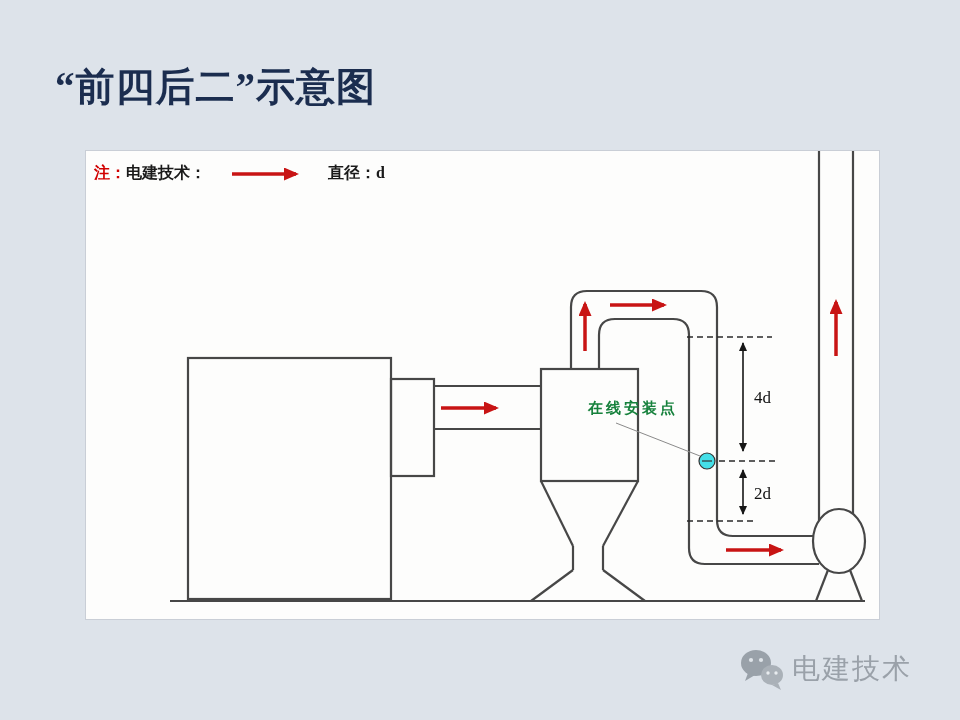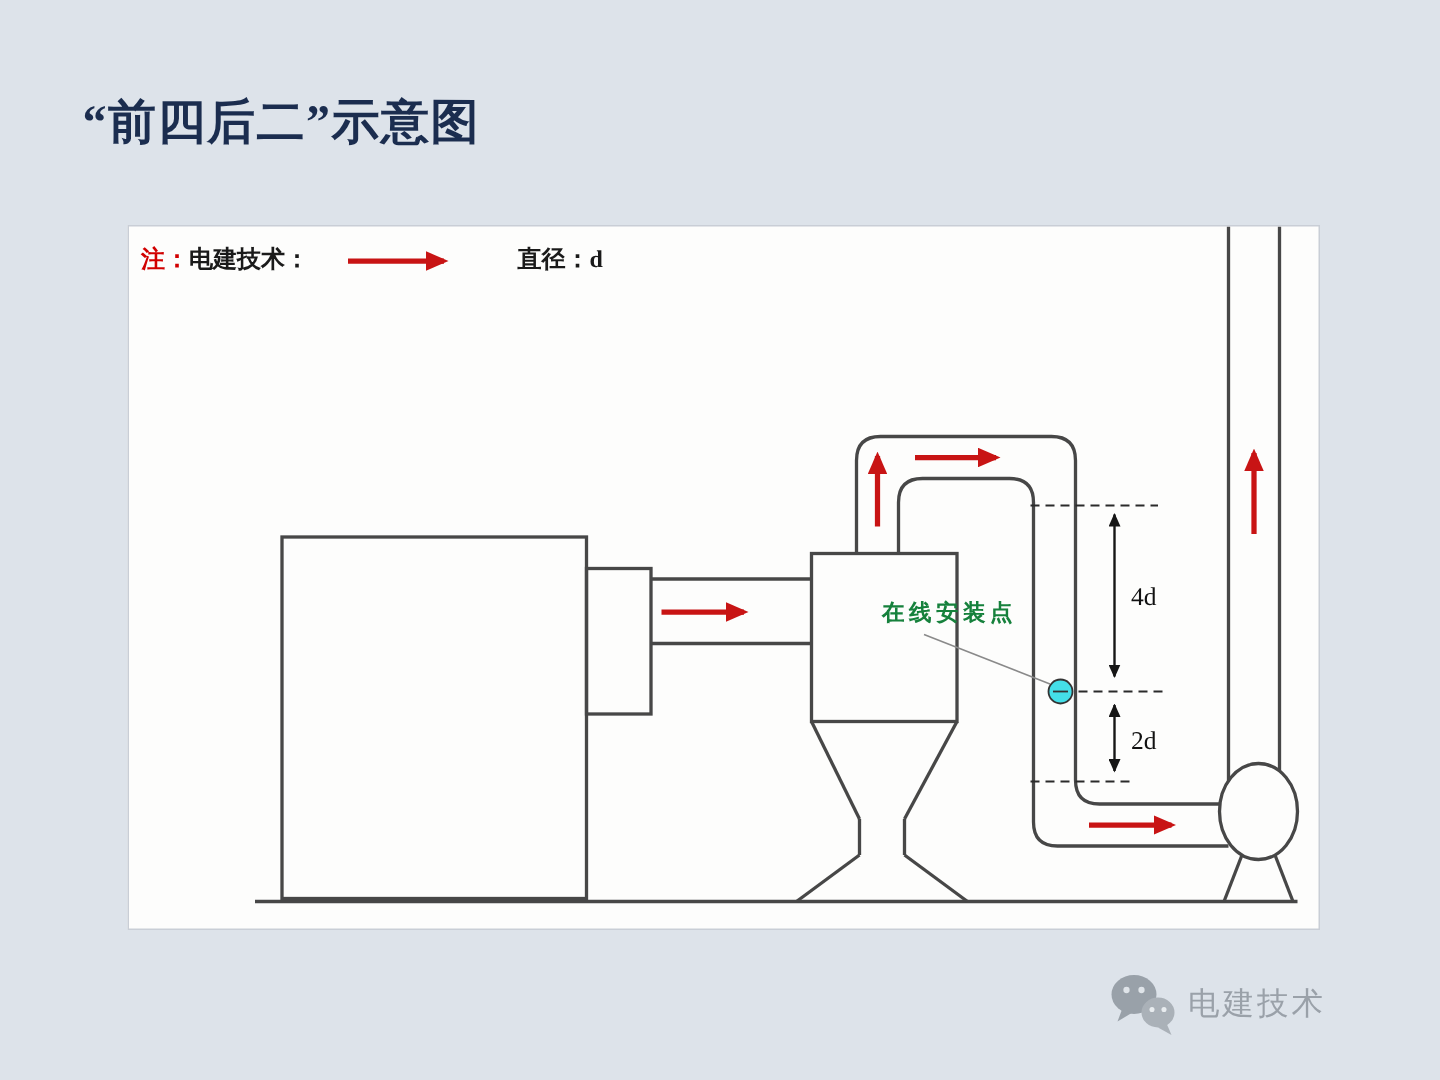--- a/index.html
+++ b/index.html
@@ -1,26 +1,26 @@
 <!DOCTYPE html>
 <html><head>
 <meta charset="utf-8">
 <style>
   html,body{margin:0;padding:0;}
   body{width:960px;height:720px;font-family:"Liberation Sans",sans-serif;background:#dde3ea;}
   .slide{position:relative;width:960px;height:720px;background:#dde3ea;overflow:hidden;}
-  .title{position:absolute;left:55px;top:60px;font-family:"Liberation Serif",serif;font-weight:bold;font-size:32px;color:#1b2d4f;letter-spacing:1px;}
+  .title{position:absolute;left:55px;top:60px;font-family:"Liberation Serif",serif;font-weight:bold;font-size:39px;color:#1b2d4f;letter-spacing:1px;}
   .panel{position:absolute;left:85px;top:150px;width:795px;height:470px;background:#fdfdfc;border:1px solid #c9ced6;box-sizing:border-box;}
   .legend{position:absolute;left:8px;top:12px;display:flex;align-items:center;font-size:16px;font-weight:bold;color:#1a1a1a;z-index:2;font-family:"Liberation Serif",serif;}
   .legend .note{color:#d10000;}
   .legend .arrow-svg{margin:0 12px 0 24px;}
-  .legend .diameter{margin-left:21px;}
+  .legend .diameter{margin-left:4px;}
   .diagram-svg{position:absolute;left:0;top:0;}
   .footer{position:absolute;left:738px;top:646px;display:flex;align-items:center;gap:6px;}
-  .brand{font-size:21px;color:#9aa1a9;letter-spacing:2px;}
+  .brand{font-size:28px;color:#9aa1a9;letter-spacing:2px;}
 </style>
 </head>
 <body>
 
 <div class="slide">
 
   <div class="title">“前四后二”示意图</div>
 
   <div class="panel">
 

